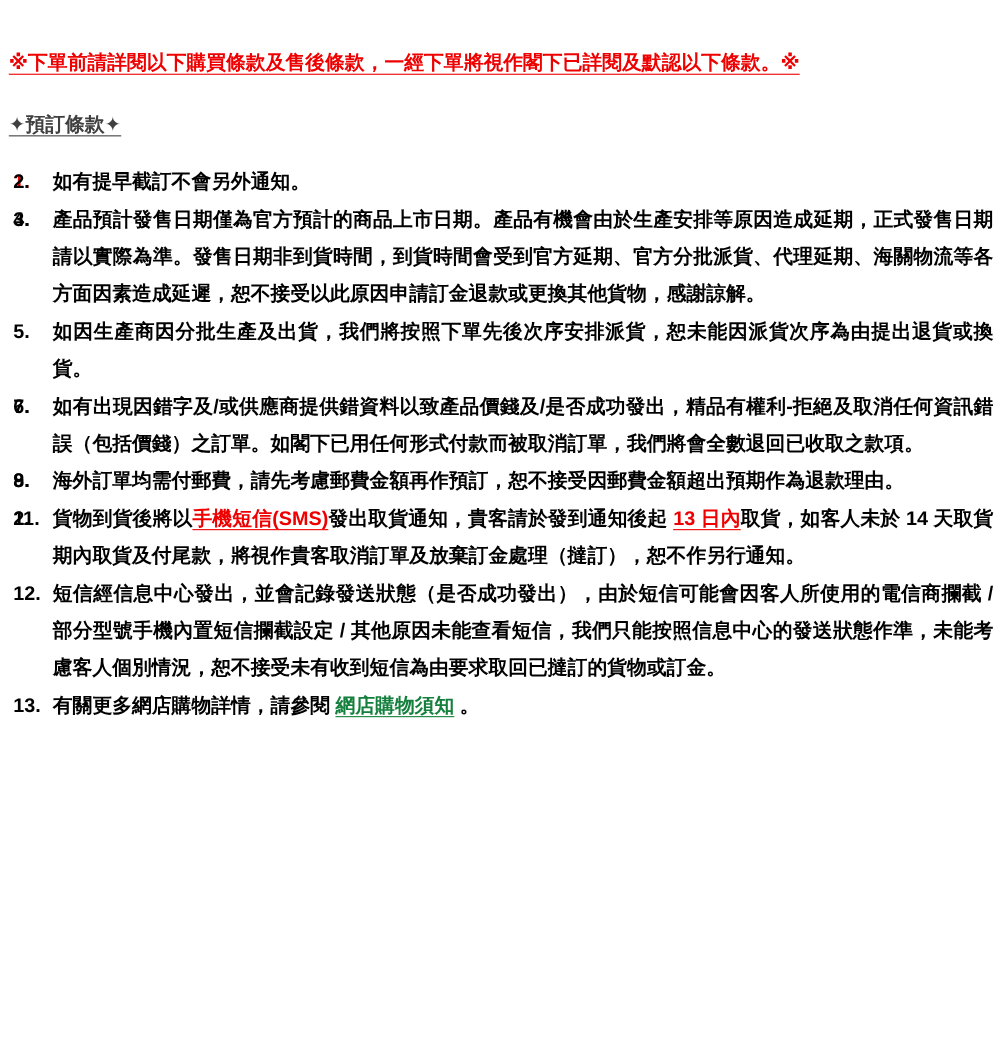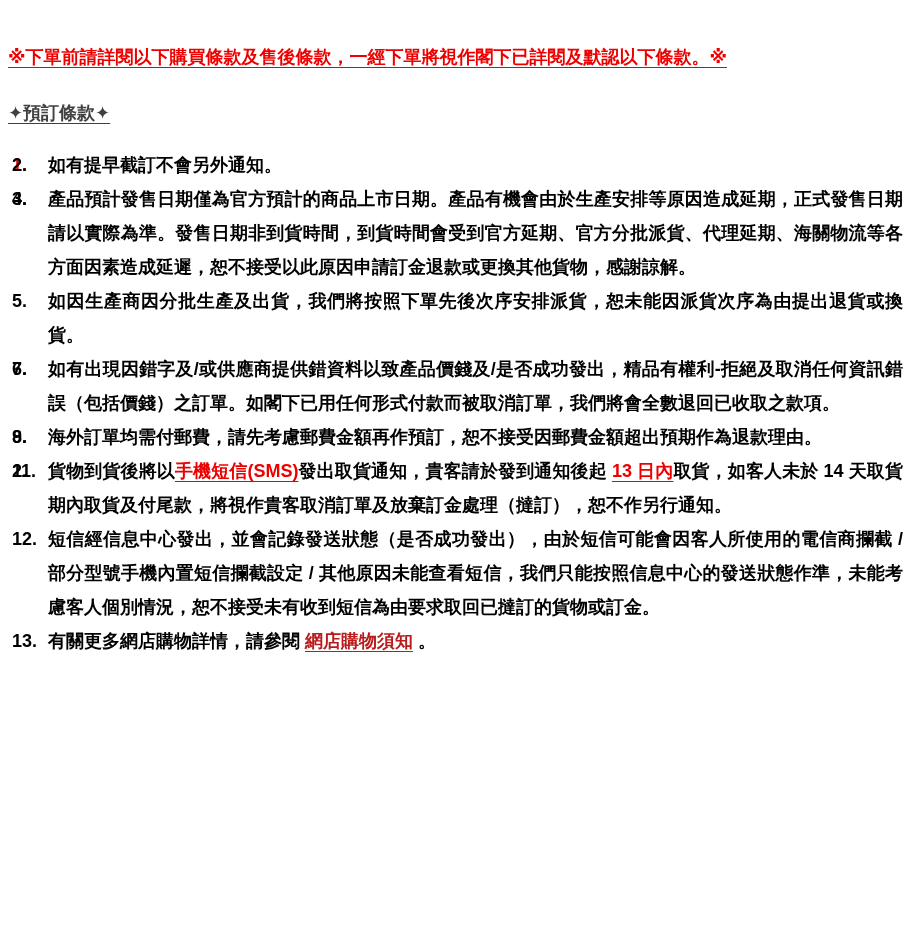--- a/index.html
+++ b/index.html
@@ -51,21 +51,21 @@
   }
   .red {
     color: #ee0000;
   }
   .red-link {
     color: #ee0000;
     text-decoration: underline;
     text-underline-offset: 4px;
   }
   .link {
-    color: #b91c1c;
+    color: #15803d;
     text-decoration: underline;
     text-underline-offset: 4px;
     cursor: pointer;
   }
 </style>
 </head>
 <body>
 
 <div class="doc">
   <p class="warning">※下單前請詳閱以下購買條款及售後條款，一經下單將視作閣下已詳閱及默認以下條款。※</p>

